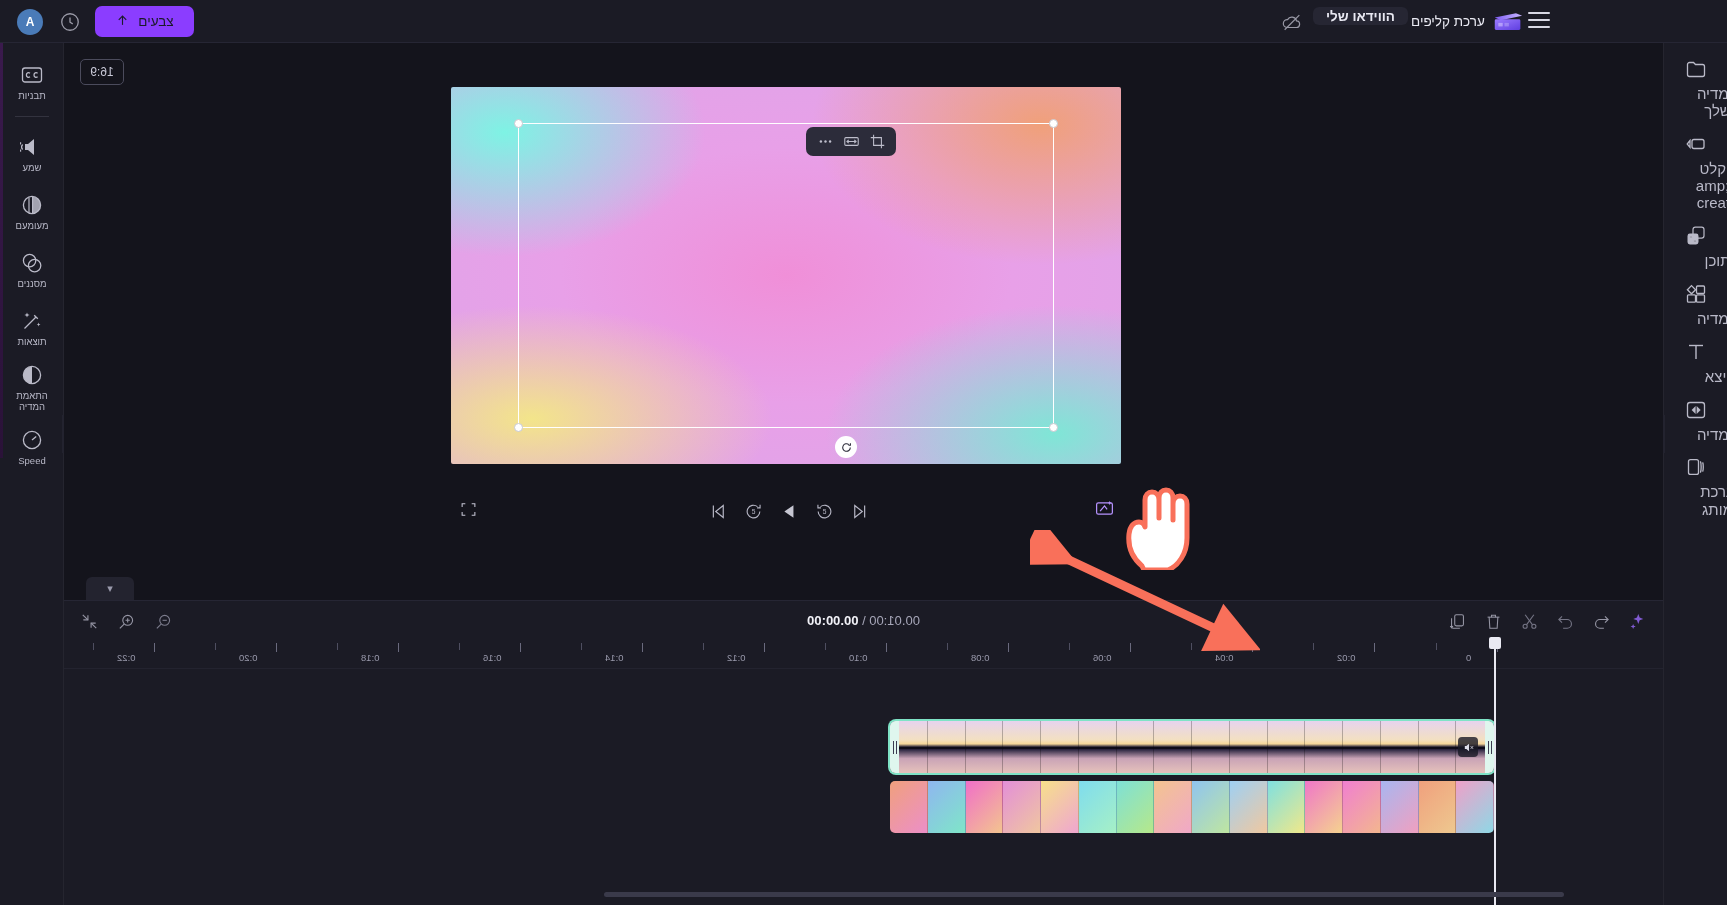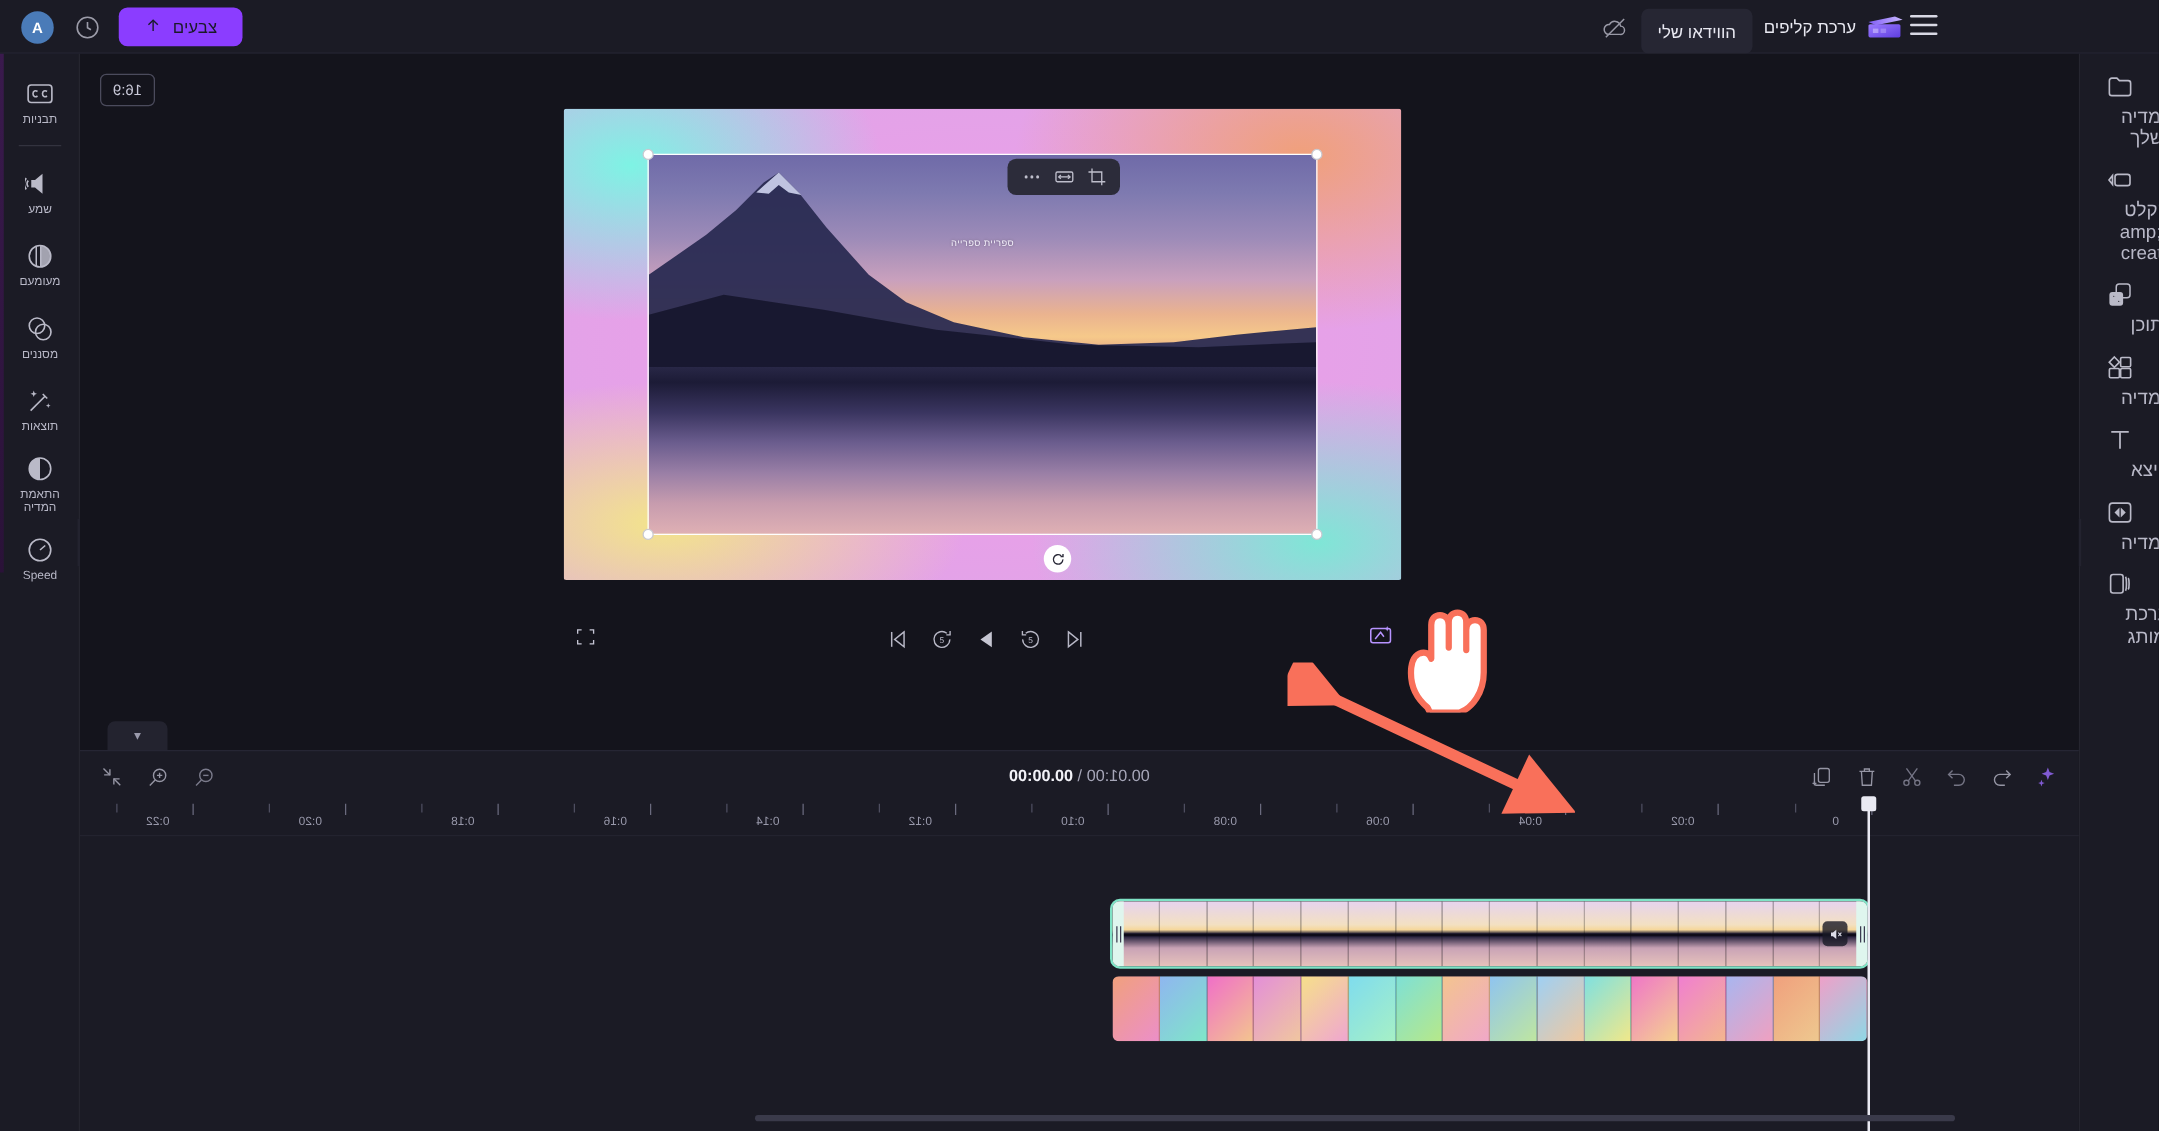--- a/index.html
+++ b/index.html
@@ -31,24 +31,25 @@
     position: absolute; left: 95px; top: 6px;
     width: 99px; height: 31px; border-radius: 7px;
     background: #8b3dff;
     display: flex; align-items: center; justify-content: center; gap: 8px;
     color: #12121a; font-size: 13.5px; cursor: pointer;
     direction: rtl;
   }
   .export-btn .lbl { color: #1a1a28; font-weight: 500; }
   .cloud-off { position: absolute; left: 1281px; top: 11px; width: 22px; height: 22px; opacity: .7; }
   .myvideo-btn {
-    position: absolute; left: 1313px; top: 7px; height: 36px; padding: 0 13px;
+    position: absolute; left: 1313px; top: 7px; height: 18px; padding: 0 13px;
     background: #262633; border-radius: 6px;
     display: flex; align-items: center; font-size: 13.5px; color: #e9e9f2;
     cursor: pointer;
+    font-weight: bold;
   }
   .brand {
     position: absolute; left: 1411px; top: 8px; height: 27px;
     display: flex; align-items: center; gap: 8px; direction: rtl;
     font-size: 13.5px; color: #e9e9f2;
   }
   .brand-mark { width: 30px; height: 20px; position: relative; }
   .hamburger { position: absolute; left: 1528px; top: 12px; width: 22px; height: 18px; cursor: pointer; }
   .hamburger span { display: block; height: 2px; background: #d8d8e4; margin-bottom: 5px; border-radius: 1px; }
 
@@ -474,28 +475,20 @@
 
   <div class="stage">
 
     <div class="ratio-badge">
       <span>16:9</span>
     </div>
 
     <div class="canvas-wrap">
       <div class="canvas-bg"></div>
 
-      <div class="video-clip">
-        <svg class="mt" viewBox="0 0 534 170" preserveAspectRatio="none">
-          <path d="M0 170 L0 96 L46 64 L70 44 L92 22 L104 14 L120 30 L142 58 L176 96 L206 118 L244 134 L300 146 L360 152 L420 150 L470 144 L534 138 L534 170 Z" fill="#2a2b52" opacity="0.95"></path>
-          <path d="M86 30 L104 14 L122 32 L112 30 L104 24 L96 31 Z" fill="#cfd4ef" opacity=".9"></path>
-          <path d="M0 170 L0 128 L60 112 L140 124 L230 140 L340 152 L440 154 L534 150 L534 170 Z" fill="#17172e" opacity="0.95"></path>
-        </svg>
-        <div class="ov-text">ספריית ספרייה</div>
-      </div>
 
       <div class="sel-box">
         <span class="handle h-tl"></span>
         <span class="handle h-tr"></span>
         <span class="handle h-bl"></span>
         <span class="handle h-br"></span>
       </div>
     </div>
 
     <div class="rotate-handle" style="left:782px;">

